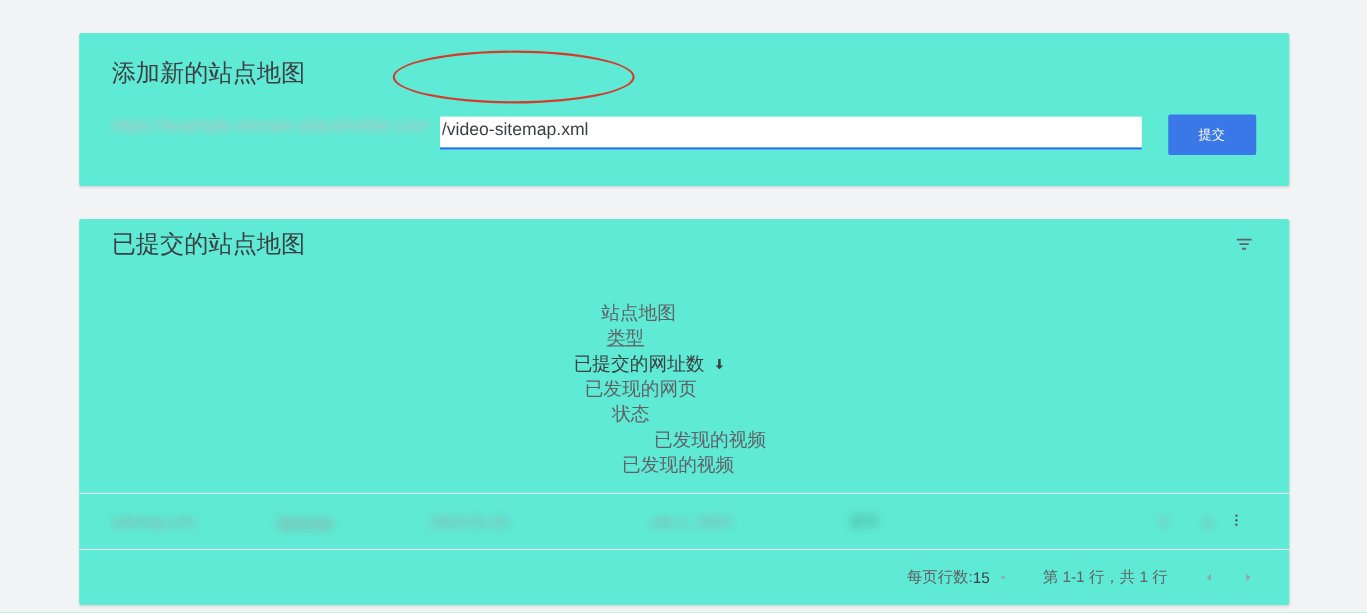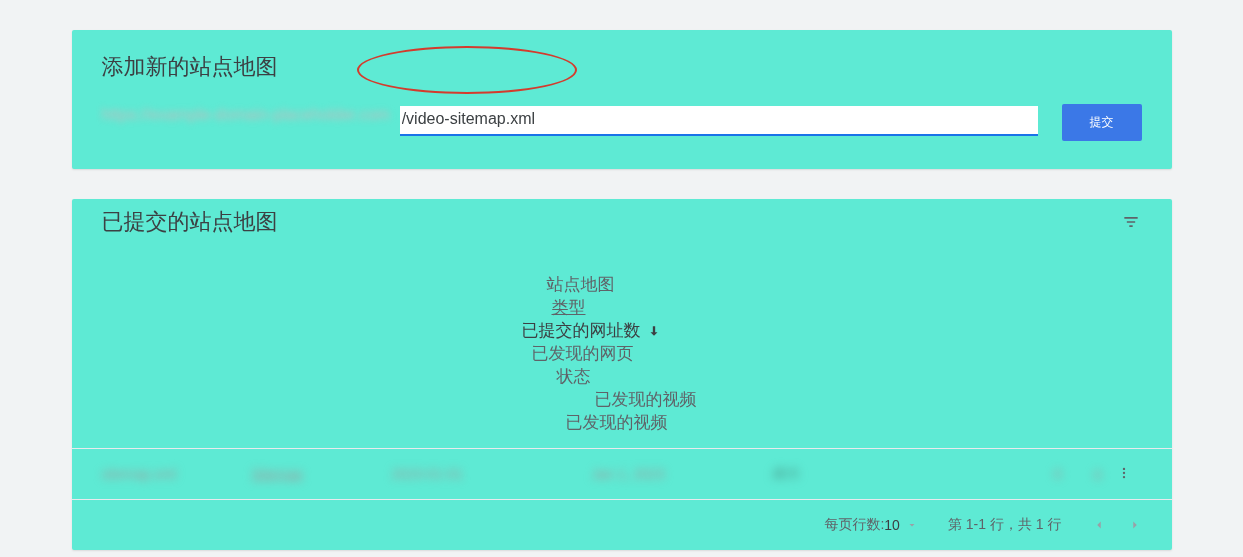--- a/index.html
+++ b/index.html
@@ -239,21 +239,21 @@
             <circle cx="12" cy="19" r="2"></circle>
           </svg>
       </span>
     </div>
   </div>
 
   <div class="table-footer">
     <div class="rows-per-page">
       <span>每页行数:</span>
       <span class="rows-select">
-        <span>10</span>
+        <span>15</span>
         <svg viewBox="0 0 24 24" fill="currentColor">
             <path d="M7 10l5 5 5-5z"></path>
           </svg>
       </span>
     </div>
     <div class="range-info">第 1-1 行，共 1 行</div>
     <div class="pager">
       <span class="pager-btn">
         <svg viewBox="0 0 24 24" fill="currentColor">
             <path d="M15 6l-6 6 6 6V6z"></path>

